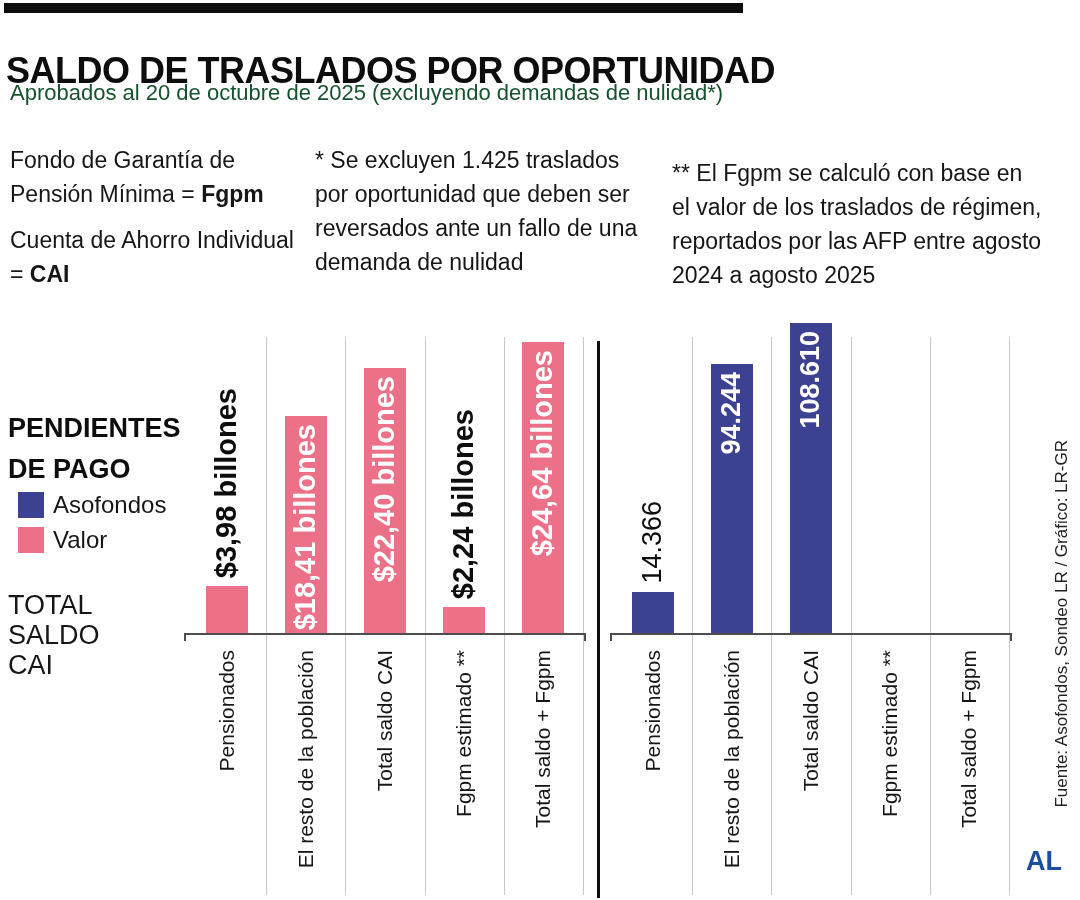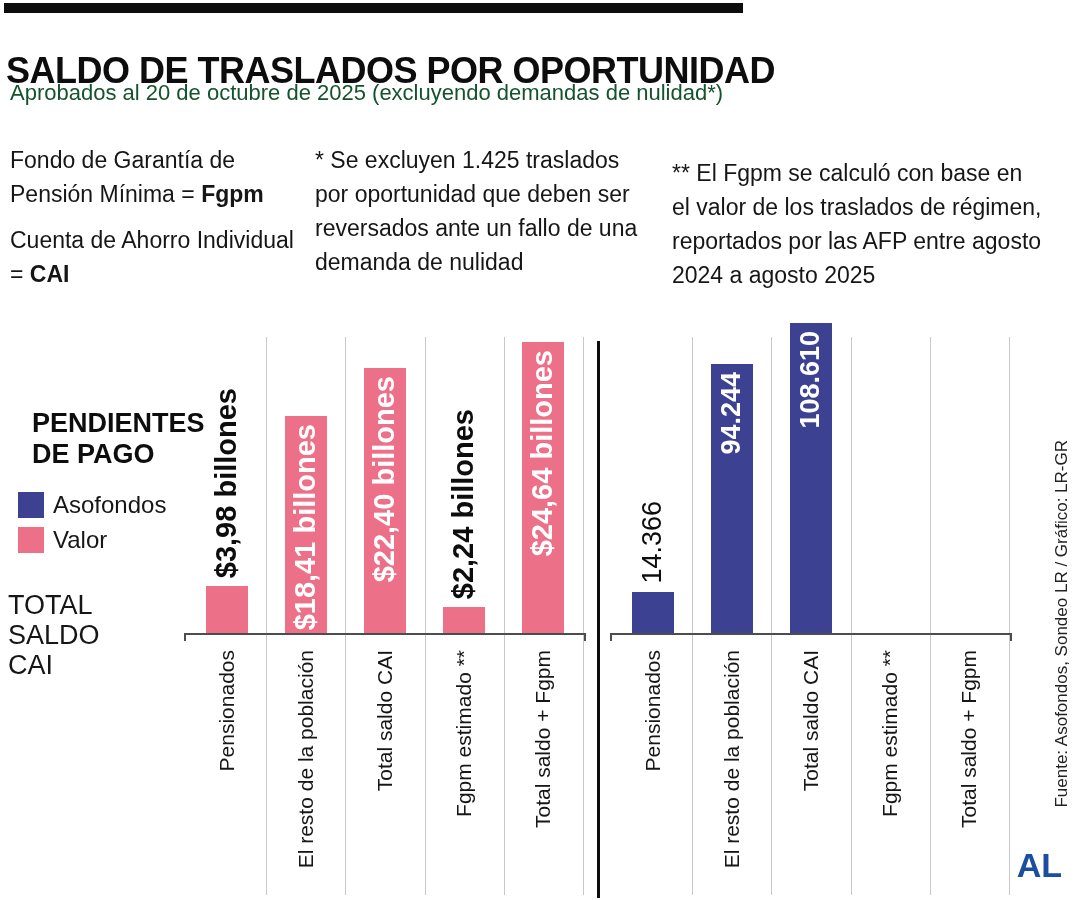--- a/index.html
+++ b/index.html
@@ -11,21 +11,21 @@
   .title{
     position:absolute;left:6px;top:26px;font-size:36px;font-weight:bold;
     letter-spacing:-0.5px;white-space:nowrap;color:#0d0d0d;
   }
   .subtitle{position:absolute;left:10px;top:80px;font-size:22px;white-space:nowrap;color:#14532d;}
   .note{position:absolute;top:143px;font-size:23px;line-height:34px;color:#161616;}
   .note-defs{left:10px;width:285px;}
   .note-defs .def2{margin-top:12px;}
   .note-1{left:315px;width:332px;}
   .note-2{left:672px;width:372px;margin-top:13px;}
-  .legend-title{position:absolute;left:8px;top:408px;width:190px;font-size:27px;font-weight:bold;line-height:31px;color:#0d0d0d;margin-left:24px;}
+  .legend-title{position:absolute;left:8px;top:408px;width:190px;font-size:27px;font-weight:bold;line-height:41px;color:#0d0d0d;}
   .legend-item{position:absolute;left:18px;height:26px;}
   .legend-swatch{position:absolute;left:0;top:0;width:26px;height:26px;}
   .legend-label{position:absolute;left:35px;top:-1px;font-size:24px;white-space:nowrap;color:#161616;}
   .li-0{top:492px;}
   .li-1{top:527px;}
   .axis-area-label{position:absolute;left:8px;top:590px;width:120px;font-size:27px;line-height:30px;color:#161616;}
   .divider{position:absolute;left:597px;top:341px;width:3px;height:557px;background:#0d0d0d;}
   .gridline{position:absolute;width:1px;background:#c8c8c8;}
   .axis{position:absolute;height:2px;background:#4d4d4d;}
   .axis::before,.axis::after{content:"";position:absolute;top:0;width:2px;height:8px;background:#4d4d4d;}
@@ -39,21 +39,21 @@
   .vlabel.inside{color:#ffffff;font-weight:bold;}
   .vlabel.outside{color:#0d0d0d;}
   .xlabel{
     position:absolute;writing-mode:vertical-rl;transform:translateX(-50%) rotate(180deg);
     white-space:nowrap;font-size:21px;color:#161616;top:650px;line-height:1.1;
   }
   .source{
     position:absolute;right:8px;top:440px;writing-mode:vertical-rl;transform:rotate(180deg);
     font-size:17px;color:#222;white-space:nowrap;
   }
-  .logo{position:absolute;right:18px;top:846px;font-size:34px;font-weight:bold;color:#1b4da0;letter-spacing:0px;}
+  .logo{position:absolute;right:18px;top:846px;font-size:27px;font-weight:bold;color:#1b4da0;letter-spacing:0px;}
 </style>
 </head>
 <body>
 
 <div class="stage">
 
   <div class="top-bar"></div>
 
   <h1 class="title">SALDO DE TRASLADOS POR OPORTUNIDAD</h1>
   <div class="subtitle">Aprobados al 20 de octubre de 2025 (excluyendo demandas de nulidad*)</div>

